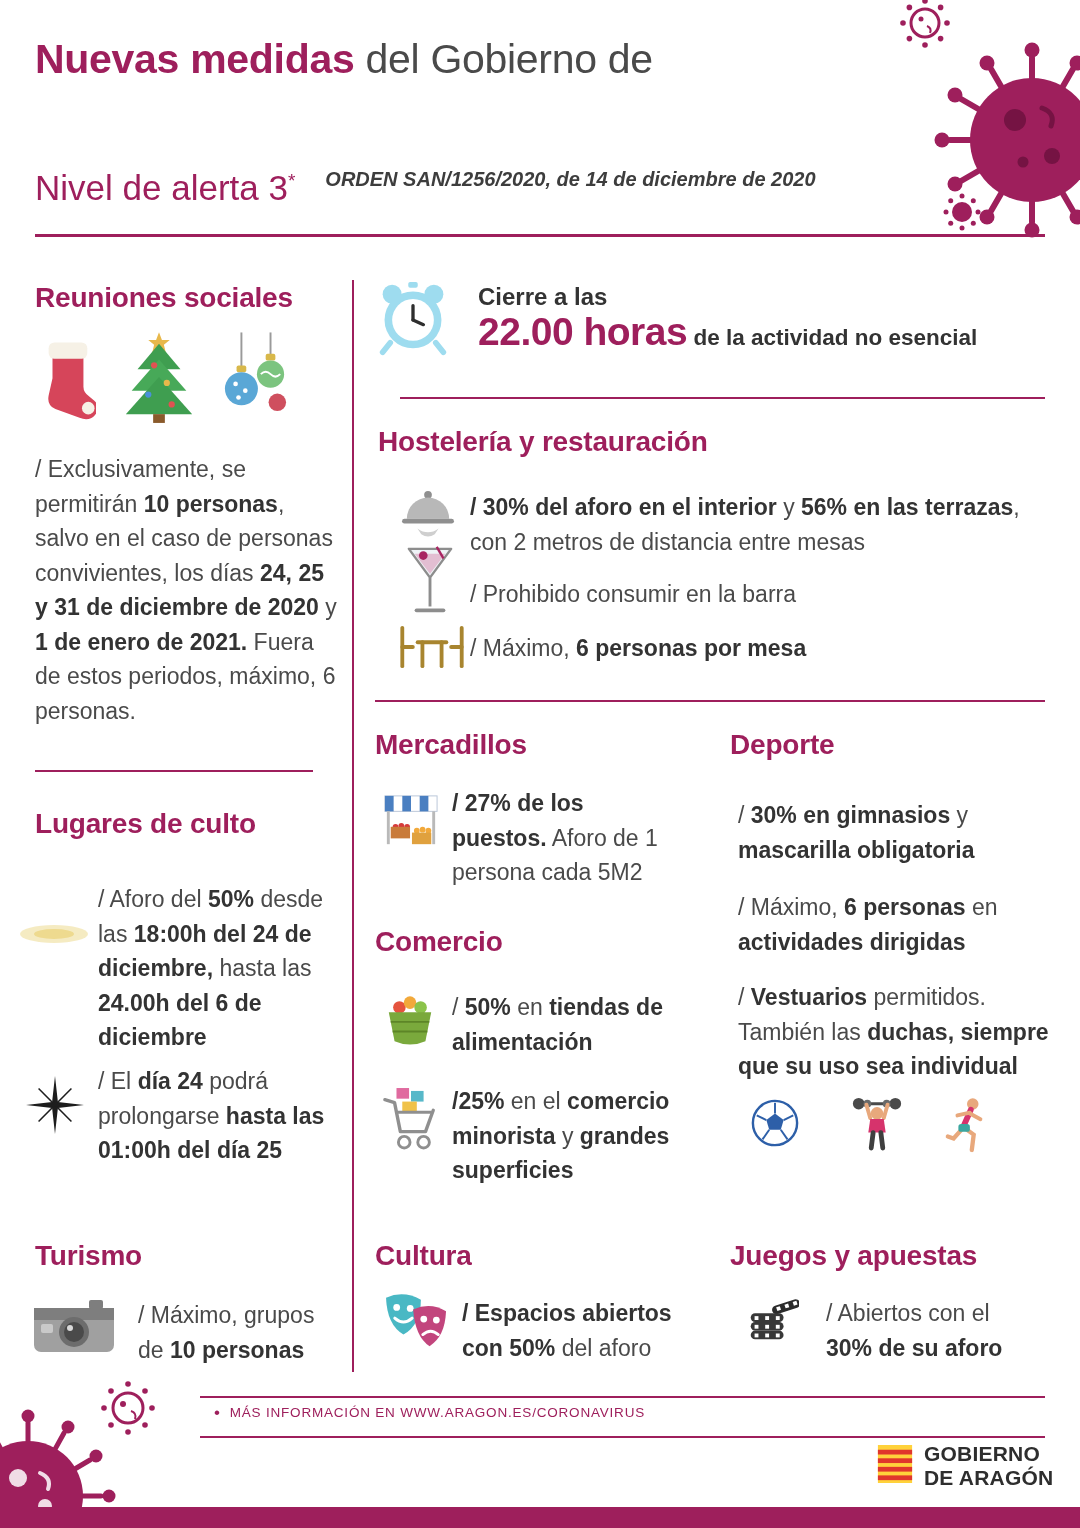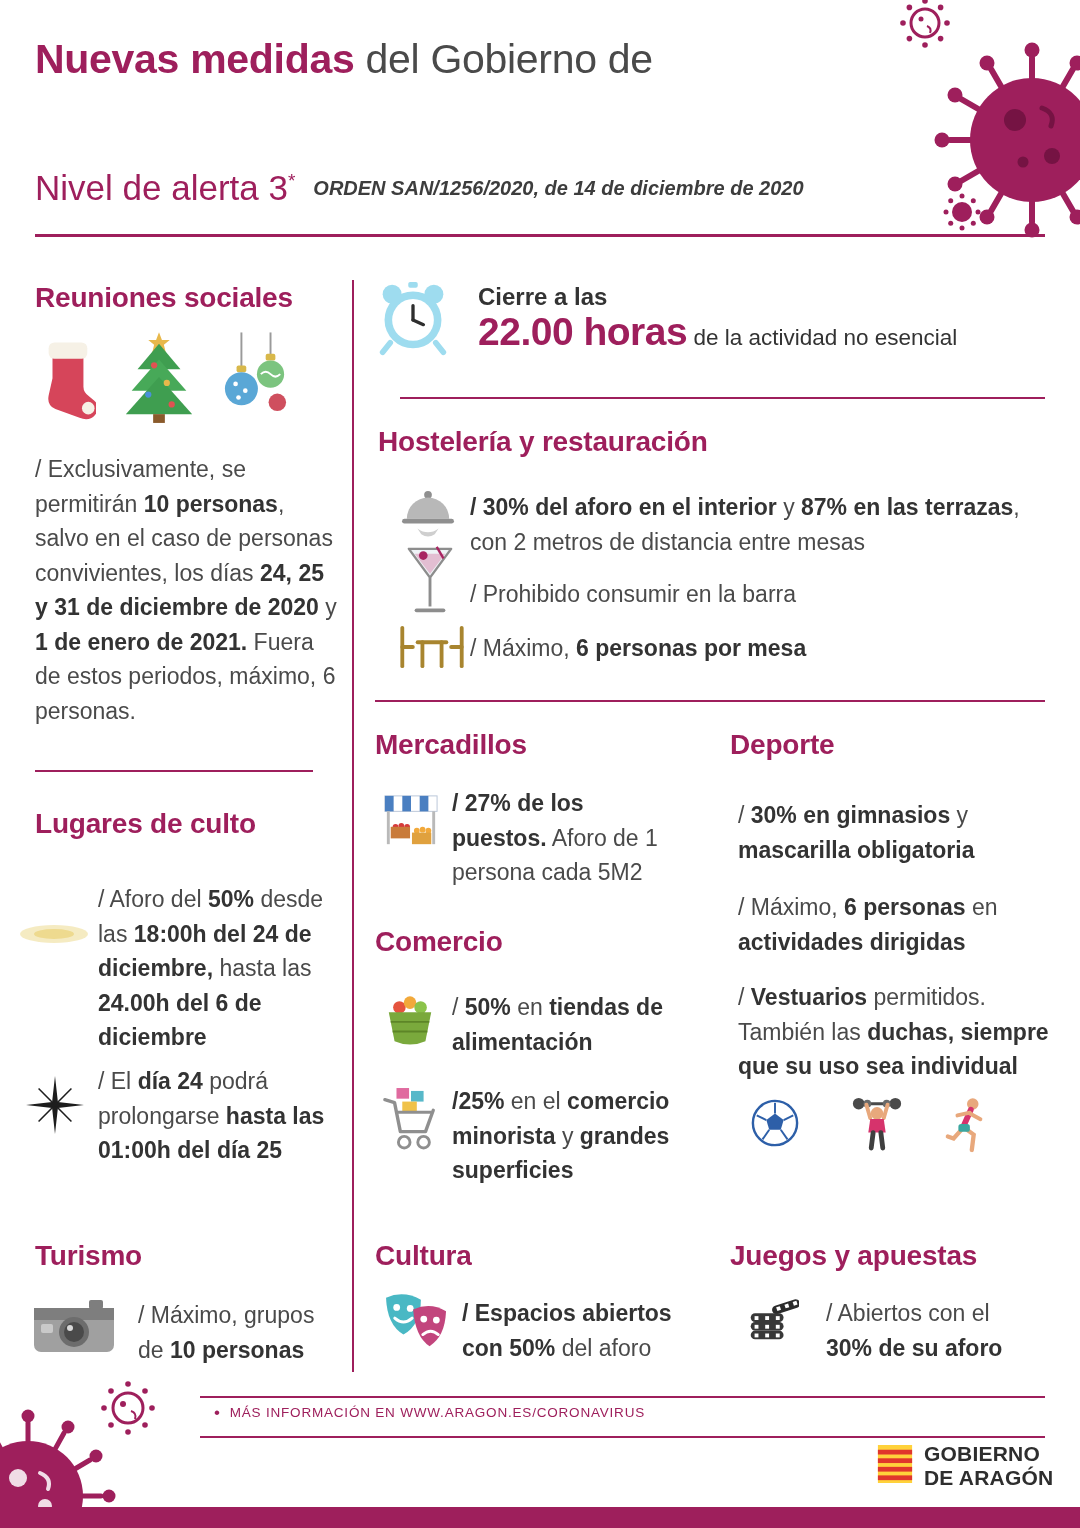--- a/index.html
+++ b/index.html
@@ -3,31 +3,31 @@
 <meta charset="utf-8">
 <style>
   *{box-sizing:border-box;margin:0;padding:0}
   :root{--mag:#9e1f5c;--mag-dk:#751343;--dk:#3a3a3a;--body:#4a4a4a}
   body{margin:0;background:#fff;font-family:"Liberation Sans","DejaVu Sans",sans-serif}
   .page{position:relative;width:1080px;height:1528px;background:#fff;overflow:hidden}
   .abs{position:absolute}
   .seg.b{font-weight:700;color:#333}
   .seg.em{font-weight:700;color:var(--mag)}
   .title{font-size:41px;line-height:1.24;font-weight:500;color:#4a4a4a;letter-spacing:-0.3px}
-  .alert-row{display:flex;align-items:center;gap:18px}
+  .alert-row{display:flex;align-items:flex-start;gap:30px}
   .alert{font-size:35px;color:var(--mag);font-weight:400}
   .alert sup{font-size:19px}
   .order{font-size:20px;font-style:italic;font-weight:700;color:#3d3d3d}
   .sec-h{font-size:28px;font-weight:700;color:var(--mag);letter-spacing:-0.2px}
   .bt{font-size:23px;line-height:1.5;color:var(--body)}
   .hline{background:var(--mag)}
   .vline{background:var(--mag)}
   .closure-label{font-size:24px;font-weight:700;color:#333}
   .closure-time{font-size:39px;font-weight:700;color:var(--mag);letter-spacing:-0.5px}
-  .closure-scope{font-size:22.5px;font-weight:400;color:#333}
+  .closure-scope{font-size:22.5px;font-weight:700;color:#333}
   .footer-info{display:flex;align-items:center;gap:9px;font-size:13.5px;letter-spacing:0.8px;color:var(--mag)}
   .footer-info .bullet{font-size:17px;line-height:1}
   .footer-info .url{font-weight:400}
   .logo{display:flex;align-items:center;gap:10px}
   .logo-text{font-size:21px;font-weight:700;color:#2e2e2e;line-height:1.12;letter-spacing:0.2px}
   .bottom-bar{background:var(--mag)}
 </style>
 </head>
 <body>
 
@@ -210,21 +210,21 @@
   <div class="abs sec-h" style="left:378px;top:426px">Hostelería y restauración</div>
 
   <span class="abs" style="left:398px;top:488px">
     <svg viewBox="0 0 62 52" width="60" height="50">
       <circle cx="31" cy="7" r="4" fill="#8f8f8f"></circle>
       <path d="M9 32 a22 22 0 0 1 44 0 z" fill="#b8b8b8"></path>
       <rect x="4" y="32" width="54" height="5" rx="2.5" fill="#8f8f8f"></rect>
       <path d="M20 42 q11 8 22 0 l-4 6 q-7 5 -14 0 z" fill="#cfcfcf"></path>
     </svg>
   </span>
-  <div class="abs bt" style="left:470px;top:490px;width:585px"><span class="seg b">/ 30% del aforo en el interior</span><span class="seg"> y </span><span class="seg b">87% en las terrazas</span><span class="seg">, con 2 metros de distancia entre mesas</span></div>
+  <div class="abs bt" style="left:470px;top:490px;width:585px"><span class="seg b">/ 30% del aforo en el interior</span><span class="seg"> y </span><span class="seg b">56% en las terrazas</span><span class="seg">, con 2 metros de distancia entre mesas</span></div>
 
   <span class="abs" style="left:405px;top:545px">
     <svg viewBox="0 0 52 76" width="50" height="73">
       <path d="M4 4 h44 L26 34 Z" fill="#eef3f6" stroke="#8d8d8d" stroke-width="2.5" stroke-linejoin="round"></path>
       <path d="M10 9 h32 L26 30 Z" fill="#e3bed2"></path>
       <line x1="26" y1="34" x2="26" y2="64" stroke="#8d8d8d" stroke-width="3"></line>
       <line x1="12" y1="68" x2="40" y2="68" stroke="#8d8d8d" stroke-width="4" stroke-linecap="round"></line>
       <circle cx="19" cy="11" r="4.5" fill="#a82461"></circle>
       <line x1="33" y1="2" x2="40" y2="14" stroke="#a82461" stroke-width="2.5"></line>
     </svg>

